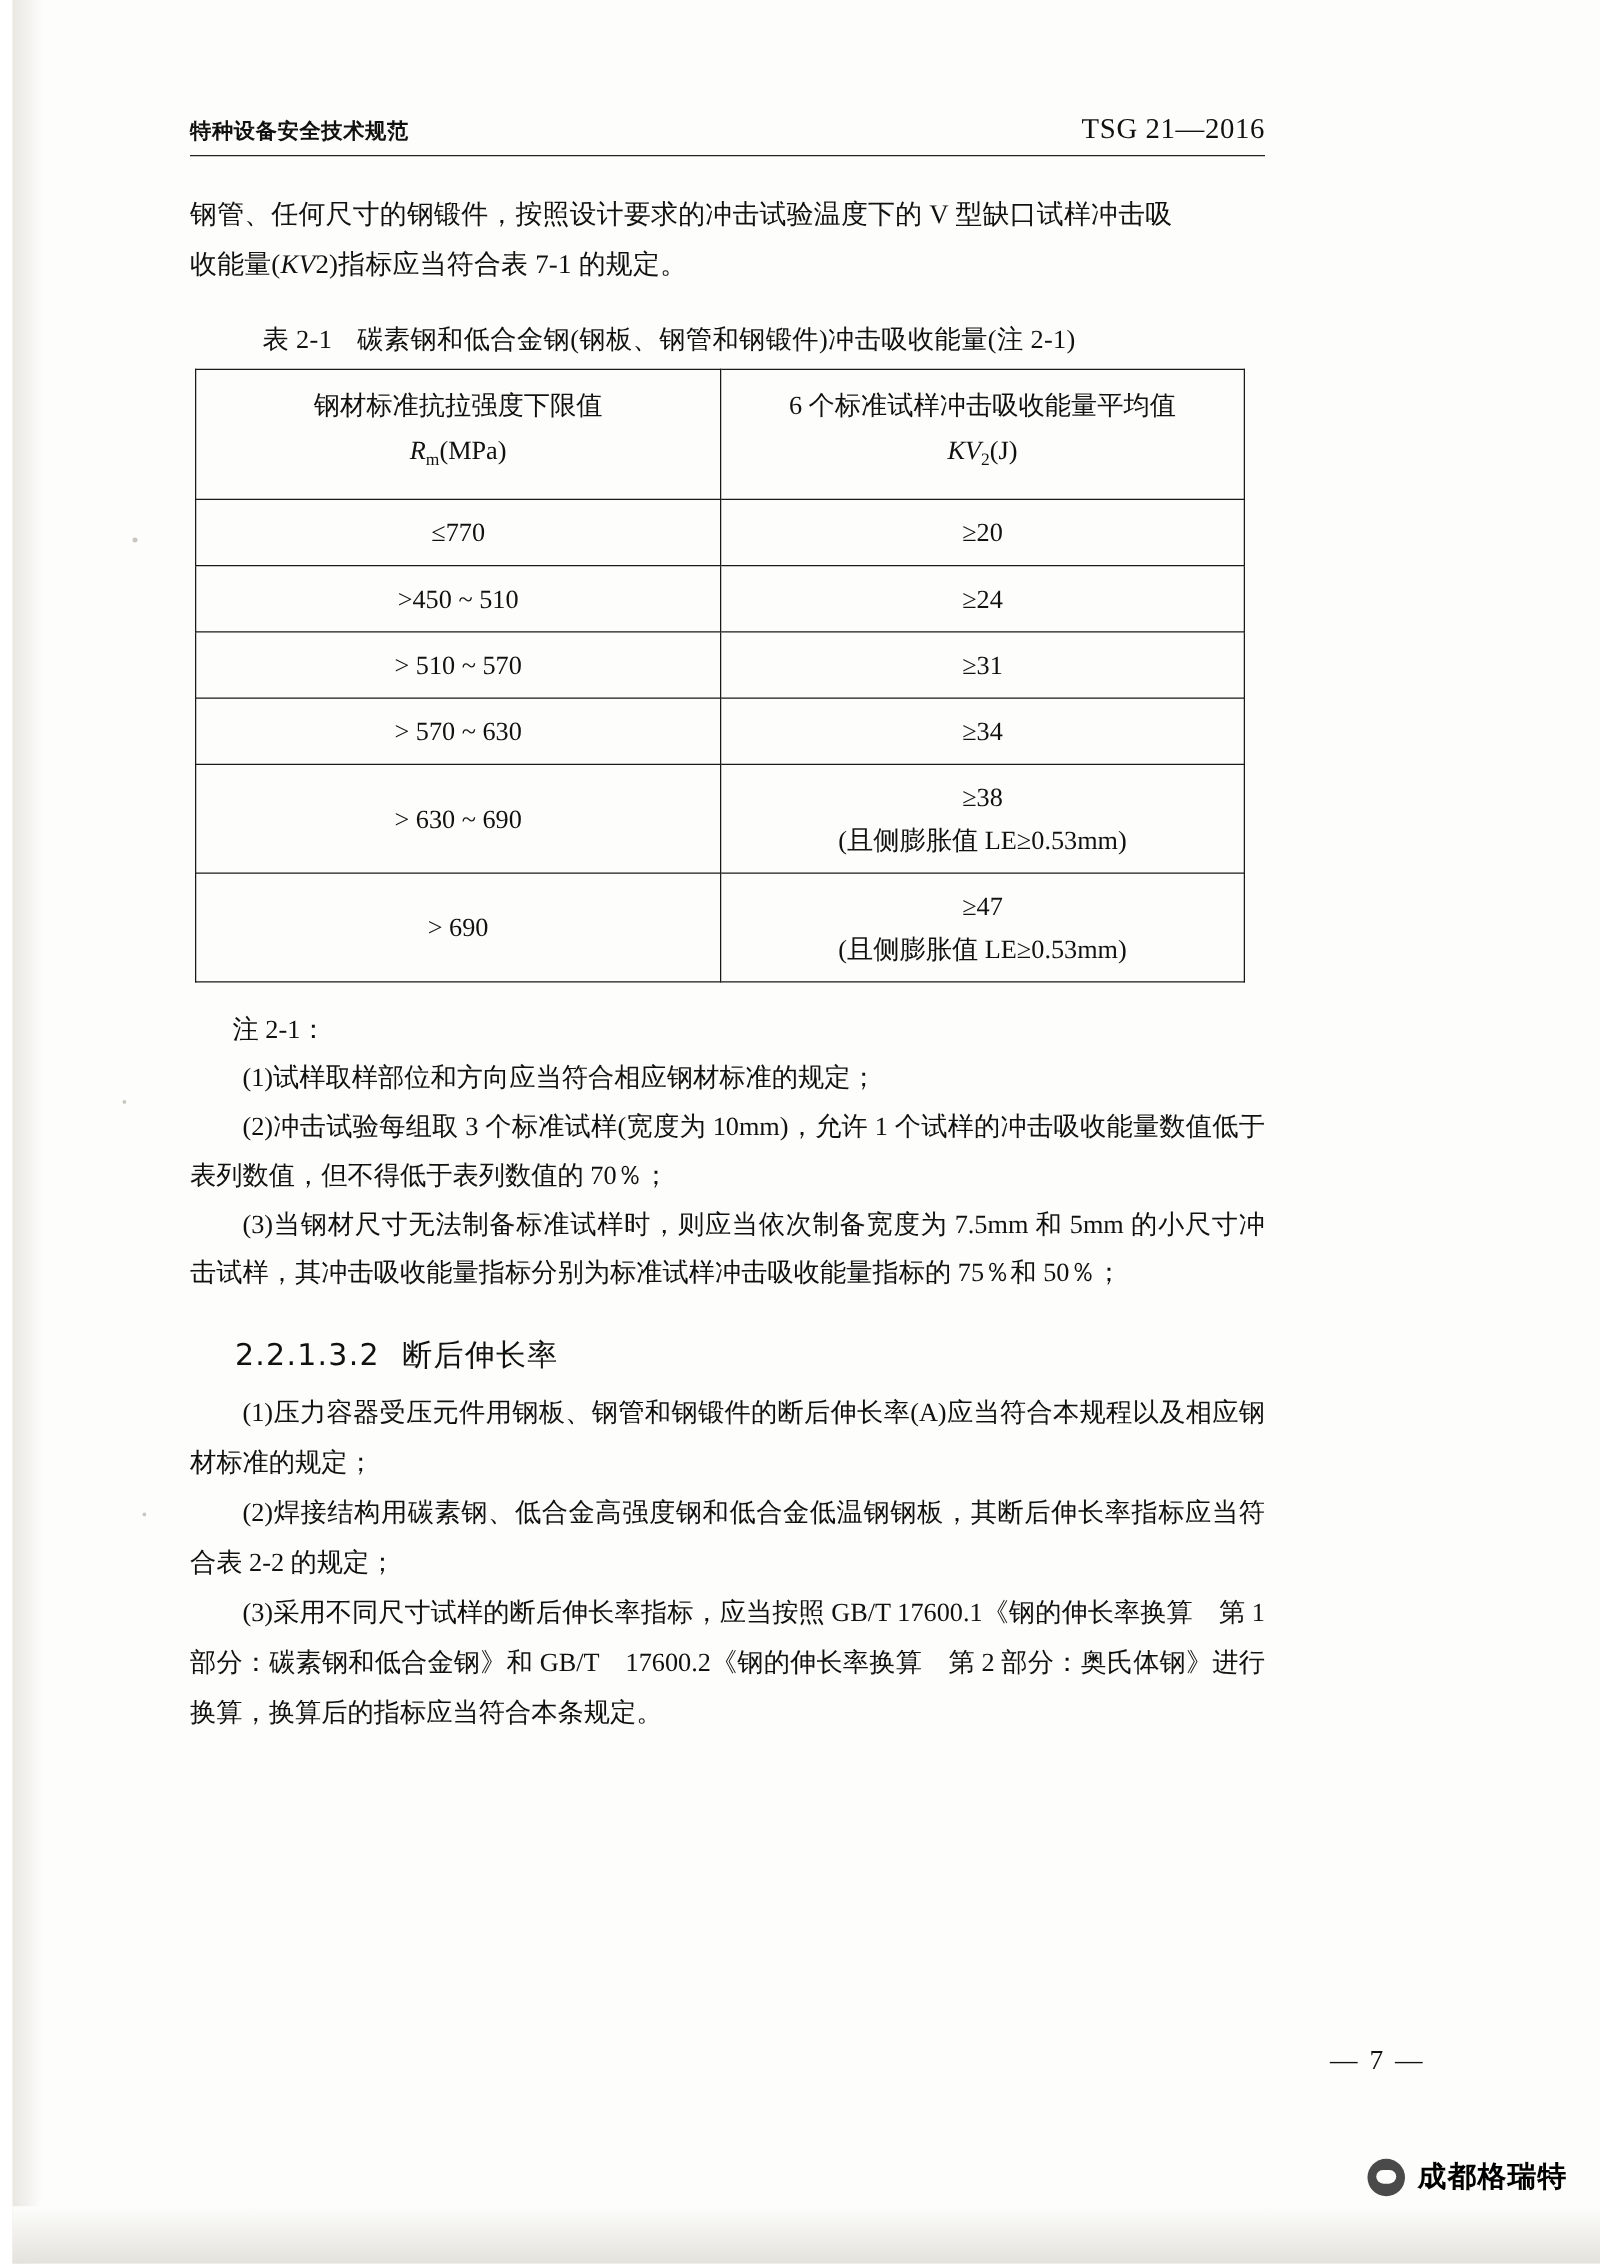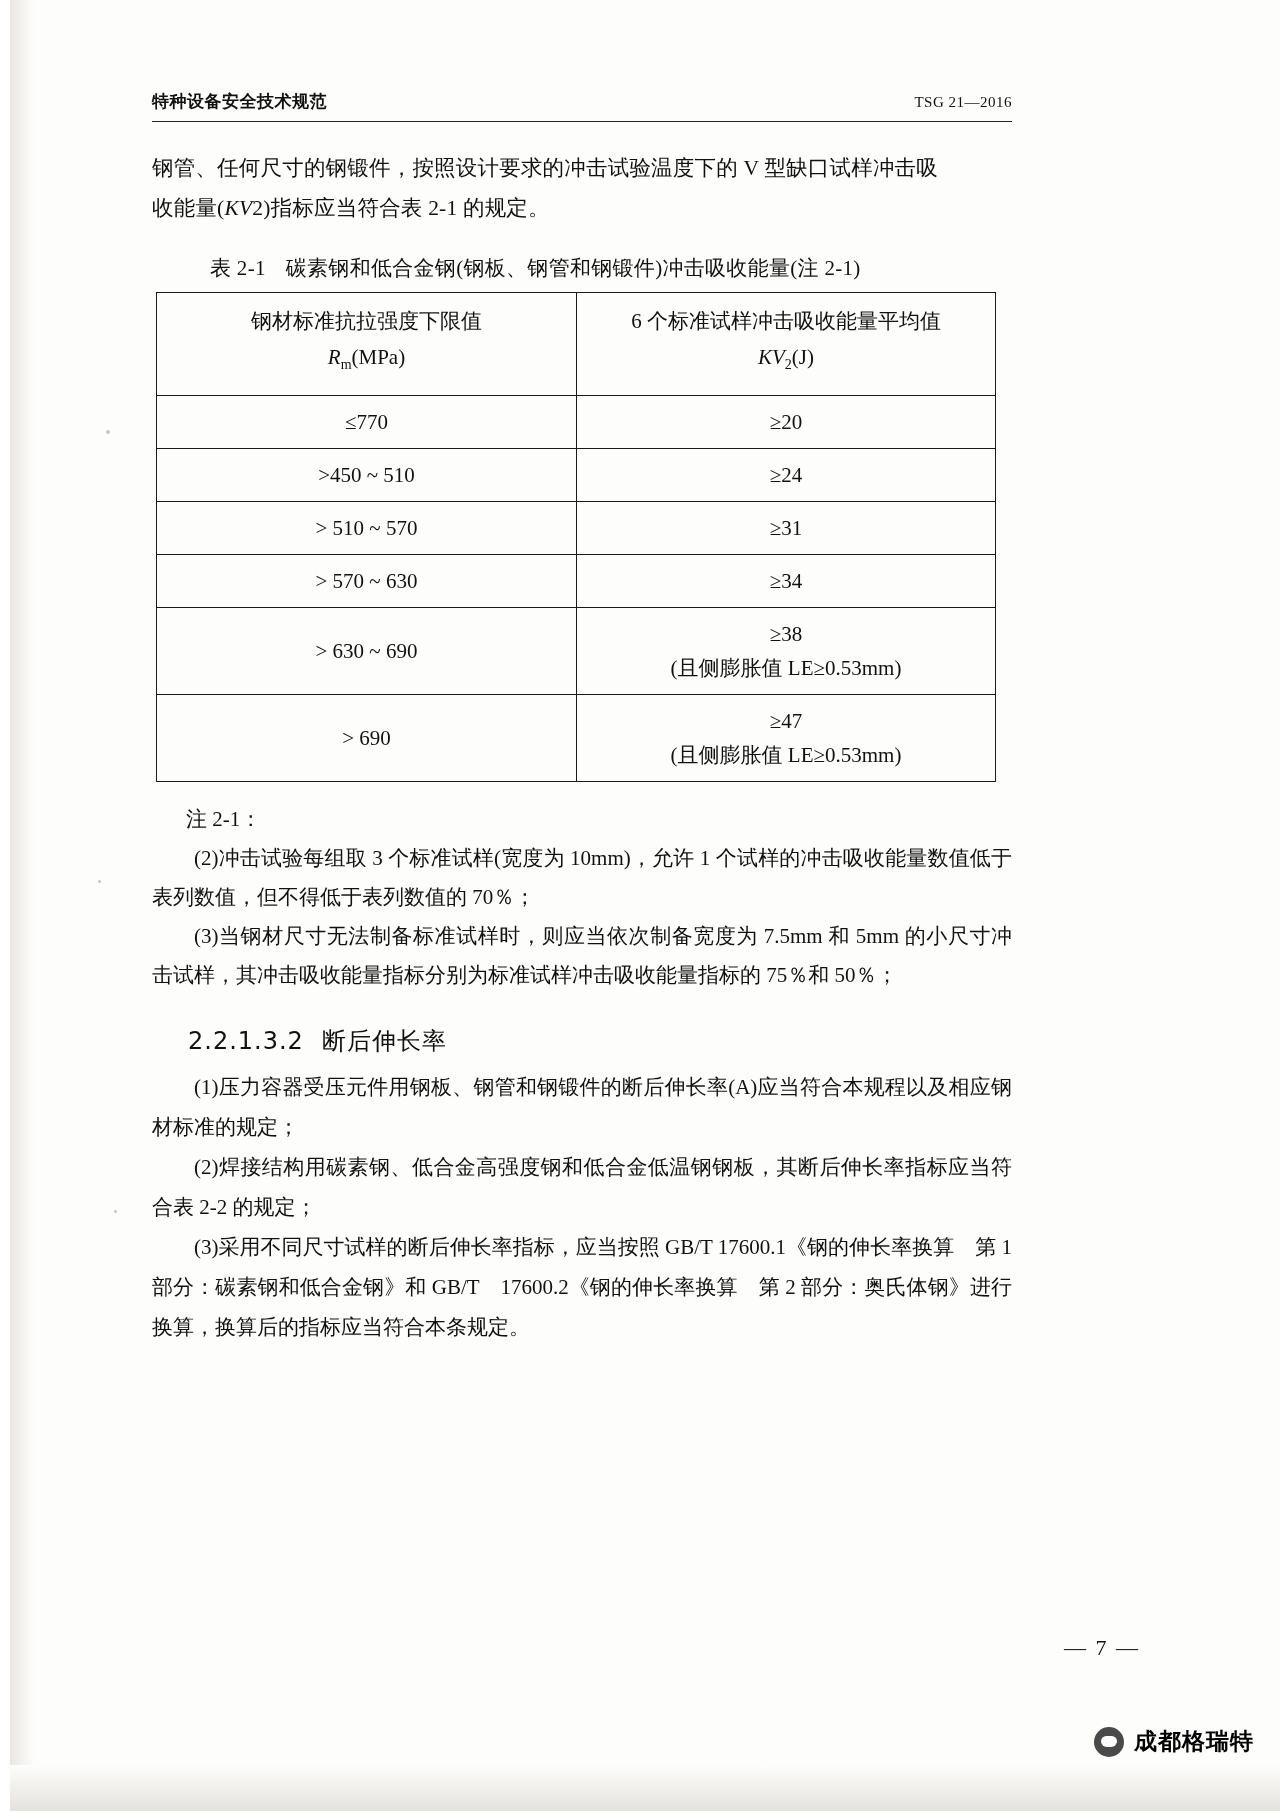--- a/index.html
+++ b/index.html
@@ -51,21 +51,21 @@
     letter-spacing: 0.5px;
     padding-bottom: 6px;
   }
   .header-left {
     font-family: "DejaVu Sans", "Liberation Sans", sans-serif;
     font-weight: bold;
     font-size: 17px;
   }
   .header-right {
     font-family: "Liberation Serif", serif;
-    font-size: 15px;
+    font-size: 23px;
     letter-spacing: 0.5px;
   }
   .header-rule {
     border-bottom: 1.6px solid #222;
     margin-top: 2px;
     margin-bottom: 26px;
   }
   p.body-text {
     font-size: 21.5px;
     line-height: 40px;
@@ -184,21 +184,21 @@
   <div class="content">
 
     <div class="header">
       <div class="header-left">特种设备安全技术规范</div>
       <div class="header-right">TSG 21—2016</div>
     </div>
     <div class="header-rule"></div>
 
     <p class="body-text">
       <span>钢管、任何尺寸的钢锻件，按照设计要求的冲击试验温度下的 V 型缺口试样冲击吸</span><br>
-      <span>收能量(</span><span class="ital" style="font-style:italic">KV</span><span class="sub">2</span><span>)指标应当符合表 2-1 的规定。</span>
+      <span>收能量(</span><span class="ital" style="font-style:italic">KV</span><span class="sub">2</span><span>)指标应当符合表 7-1 的规定。</span>
     </p>
 
     <div class="tbl-caption">
       <span>表 2-1</span><span class="cap-gap"></span><span>碳素钢和低合金钢(钢板、钢管和钢锻件)冲击吸收能量(注 2-1)</span>
     </div>
 
     <table class="impact">
       <colgroup>
           <col class="col1">
           <col>
@@ -242,20 +242,21 @@
           <td class="two-line">
             <div>≥47</div>
             <div>(且侧膨胀值 LE≥0.53mm)</div>
           </td>
         </tr>
       </tbody>
     </table>
 
     <div class="note-block">
       <div class="note-title">注 2-1：</div>
+      <p class="note-item">(1)试样取样部位和方向应当符合相应钢材标准的规定；</p>
       <p class="note-item">(2)冲击试验每组取 3 个标准试样(宽度为 10mm)，允许 1 个试样的冲击吸收能量数值低于表列数值，但不得低于表列数值的 70％；</p>
       <p class="note-item">(3)当钢材尺寸无法制备标准试样时，则应当依次制备宽度为 7.5mm 和 5mm 的小尺寸冲击试样，其冲击吸收能量指标分别为标准试样冲击吸收能量指标的 75％和 50％；</p>
     </div>
 
     <h3 class="section">
       <span>2.2.1.3.2</span><span class="sec-gap"></span><span>断后伸长率</span>
     </h3>
 
     <div class="para-group">
       <p class="indent2">(1)压力容器受压元件用钢板、钢管和钢锻件的断后伸长率(A)应当符合本规程以及相应钢材标准的规定；</p>

